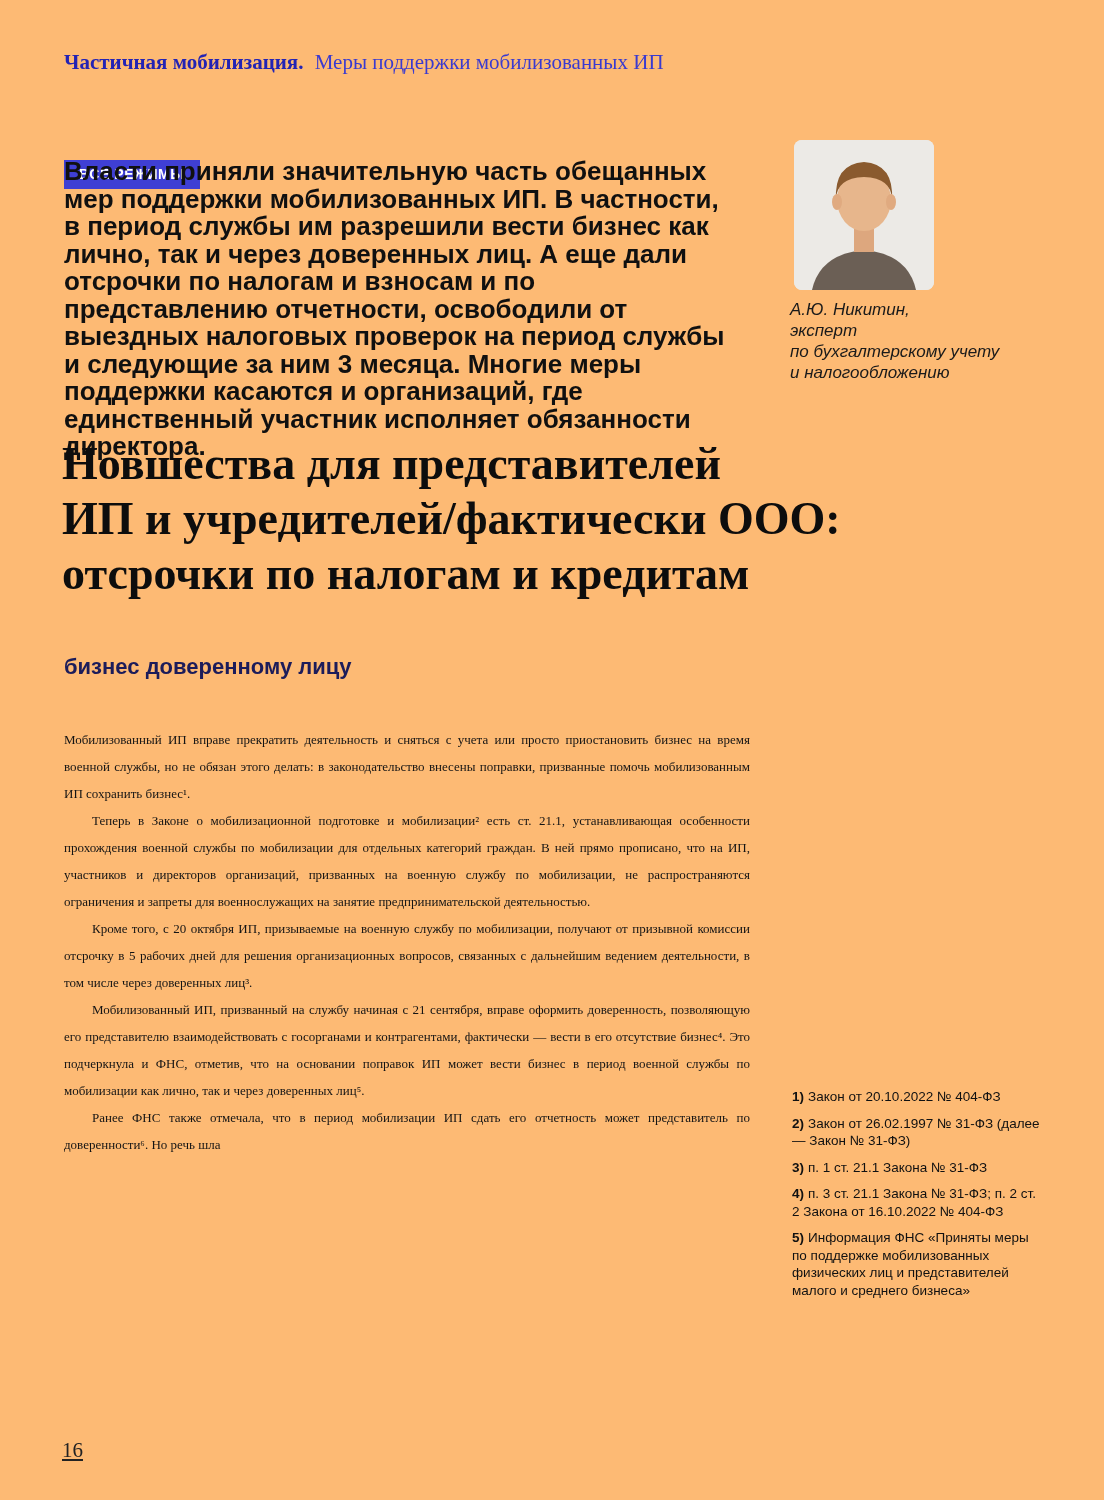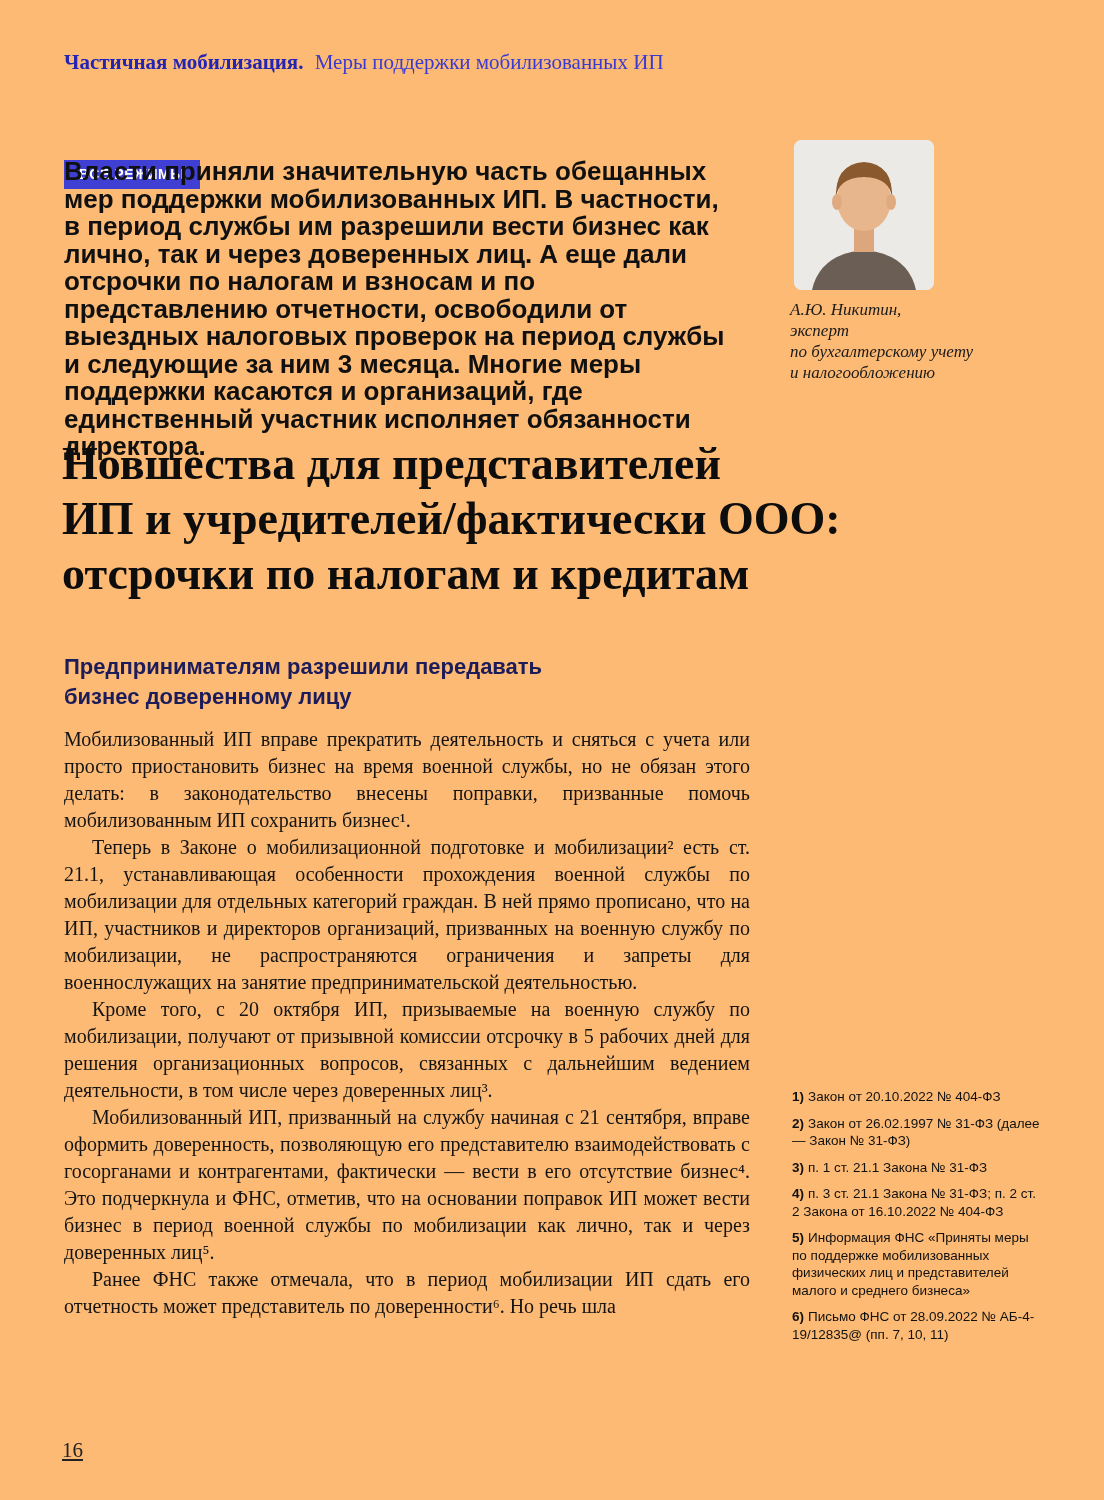--- a/index.html
+++ b/index.html
@@ -66,21 +66,21 @@
   .author-photo {
     width: 140px;
     height: 150px;
     border-radius: 8px;
     overflow: hidden;
     background: #eceae6;
     margin-left: 4px;
   }
   .author-caption {
     margin-top: 9px;
-    font-family: Liberation Serif, serif;
+    font-family: Liberation Sans, sans-serif;
     font-style: italic;
     font-size: 17px;
     line-height: 21px;
     color: #1a1a1a;
   }
 
   
   .main-title {
     position: absolute;
     left: 62px;
@@ -107,21 +107,21 @@
     color: #1c1c5a;
   }
 
   
   .body-col {
     position: absolute;
     left: 64px;
     top: 726px;
     width: 686px;
     font-family: "Liberation Serif", serif;
-    font-size: 20px;
+    font-size: 13px;
     line-height: 27px;
     color: #141414;
     text-align: justify;
   }
   .body-col p { margin: 0; }
   .body-col p.indent { text-indent: 28px; }
 
   
   .footnotes {
     position: absolute;
@@ -181,21 +181,20 @@
     </div>
   </div>
 
   <h1 class="main-title" style="margin:0;">
     <div class="title-line">Новшества для представителей</div>
     <div class="title-line">ИП и учредителей/фактически ООО:</div>
     <div class="title-line">отсрочки по налогам и кредитам</div>
   </h1>
 
   <h2 class="subhead" style="margin:0;">
-    <div>Предпринимателям разрешили передавать</div>
     <div>бизнес доверенному лицу</div>
   </h2>
 
   <div class="body-col">
     <p>Мобилизованный ИП вправе прекратить деятельность и сняться с учета или просто приостановить бизнес на время военной службы, но не обязан этого делать: в законодательство внесены поправки, призванные помочь мобилизованным ИП сохранить бизнес¹.</p>
     <p class="indent">Теперь в Законе о мобилизационной подготовке и мобилизации² есть ст. 21.1, устанавливающая особенности прохождения военной службы по мобилизации для отдельных категорий граждан. В ней прямо прописано, что на ИП, участников и директоров организаций, призванных на военную службу по мобилизации, не распространяются ограничения и запреты для военнослужащих на занятие предпринимательской деятельностью.</p>
     <p class="indent">Кроме того, с 20 октября ИП, призываемые на военную службу по мобилизации, получают от призывной комиссии отсрочку в 5 рабочих дней для решения организационных вопросов, связанных с дальнейшим ведением деятельности, в том числе через доверенных лиц³.</p>
     <p class="indent">Мобилизованный ИП, призванный на службу начиная с 21 сентября, вправе оформить доверенность, позволяющую его представителю взаимодействовать с госорганами и контрагентами, фактически — вести в его отсутствие бизнес⁴. Это подчеркнула и ФНС, отметив, что на основании поправок ИП может вести бизнес в период военной службы по мобилизации как лично, так и через доверенных лиц⁵.</p>
     <p class="indent">Ранее ФНС также отмечала, что в период мобилизации ИП сдать его отчетность может представитель по доверенности⁶. Но речь шла</p>
   </div>
@@ -209,20 +208,17 @@
     </div>
     <div class="footnote">
       <span class="fn-num">3)</span><span>п. 1 ст. 21.1 Закона № 31-ФЗ</span>
     </div>
     <div class="footnote">
       <span class="fn-num">4)</span><span>п. 3 ст. 21.1 Закона № 31-ФЗ; п. 2 ст. 2 Закона от 16.10.2022 № 404-ФЗ</span>
     </div>
     <div class="footnote">
       <span class="fn-num">5)</span><span>Информация ФНС «Приняты меры по поддержке мобилизованных физических лиц и представителей малого и среднего бизнеса»</span>
     </div>
-    <div class="footnote">
-      <span class="fn-num">6)</span><span>Письмо ФНС от 28.09.2022 № АБ-4-19/12835@ (пп. 7, 10, 11)</span>
-    </div>
   </aside>
 
   <div class="page-number">16</div>
 
 </div>
 
 </body></html>

